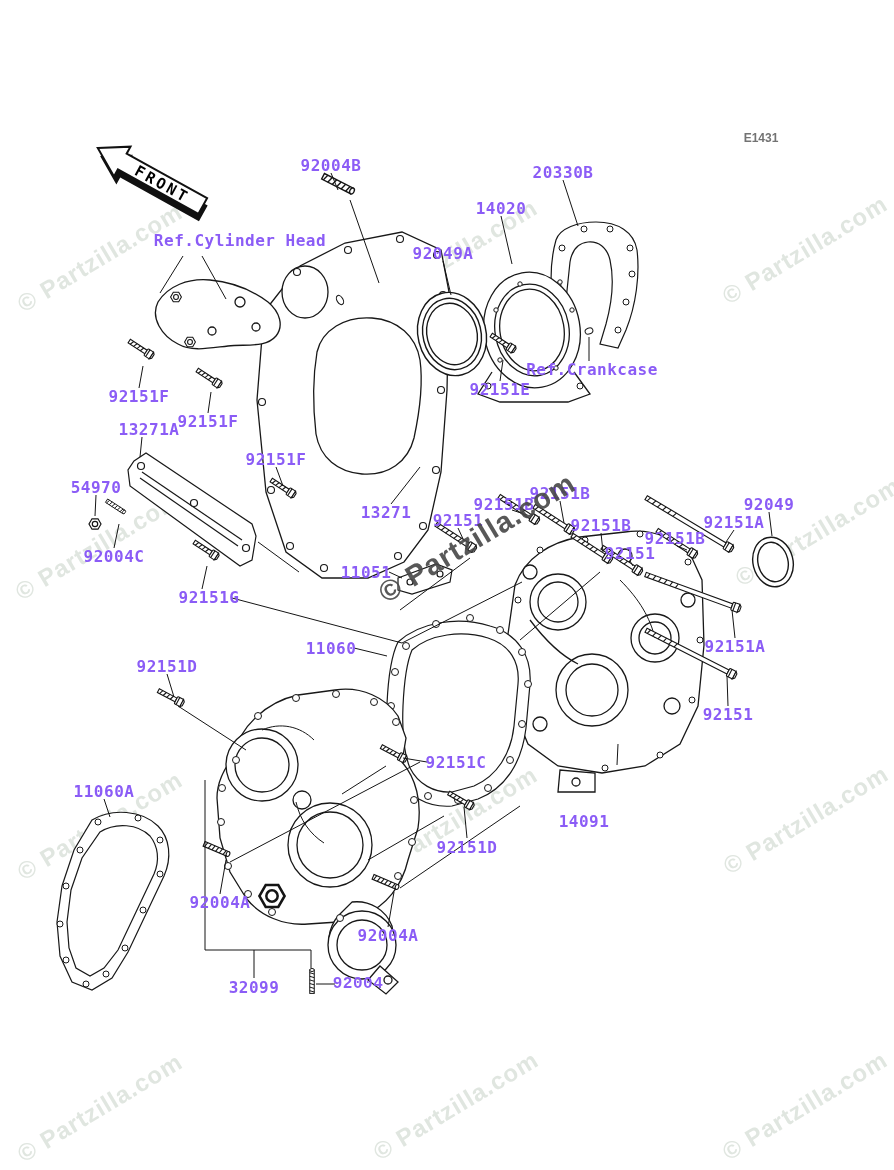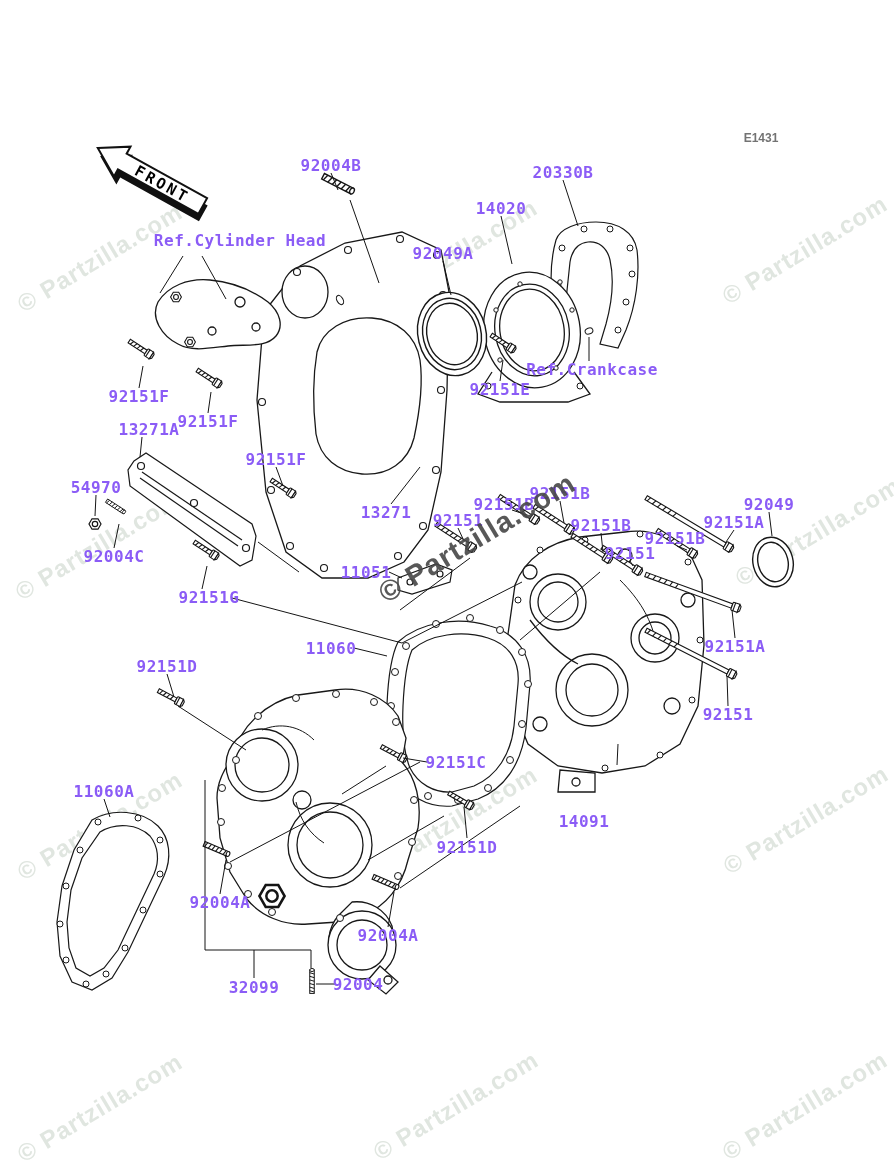--- a/index.html
+++ b/index.html
@@ -403,18 +403,18 @@
       <div class="part-label" style="left: 728px; top: 714px;">92151</div>
       <div class="part-label" style="left: 331px; top: 648px;">11060</div>
       <div class="part-label" style="left: 167px; top: 666px;">92151D</div>
       <div class="part-label" style="left: 456px; top: 762px;">92151C</div>
       <div class="part-label" style="left: 584px; top: 773px; margin-top: 48px;">14091</div>
       <div class="part-label" style="left: 104px; top: 791px; text-align: right;">11060A</div>
       <div class="part-label" style="left: 467px; top: 847px;">92151D</div>
       <div class="part-label" style="left: 220px; top: 902px;">92004A</div>
       <div class="part-label" style="left: 388px; top: 935px;">92004A</div>
       <div class="part-label" style="left: 254px; top: 987px;">32099</div>
-      <div class="part-label" style="left: 358px; top: 984px;">92004</div>
+      <div class="part-label" style="left: 358px; top: 984px; font-family: Liberation Mono, monospace;">92004</div>
     </div>
 
   <div id="code-label">E1431</div>
 
 </div>
 
 </body></html>

